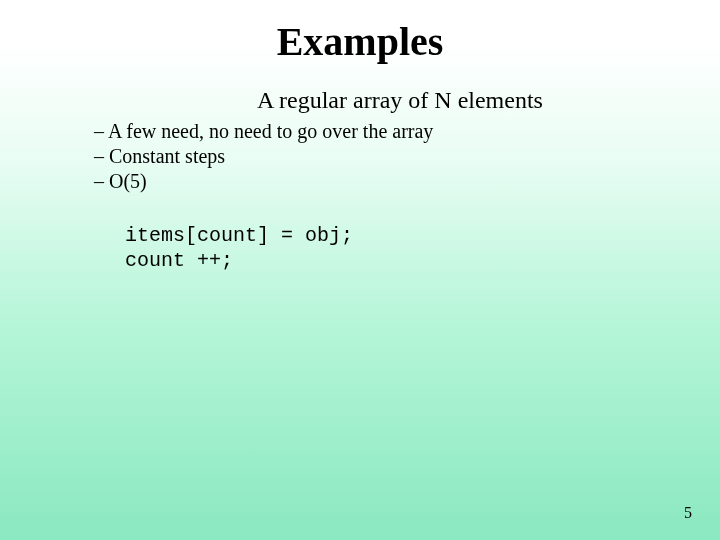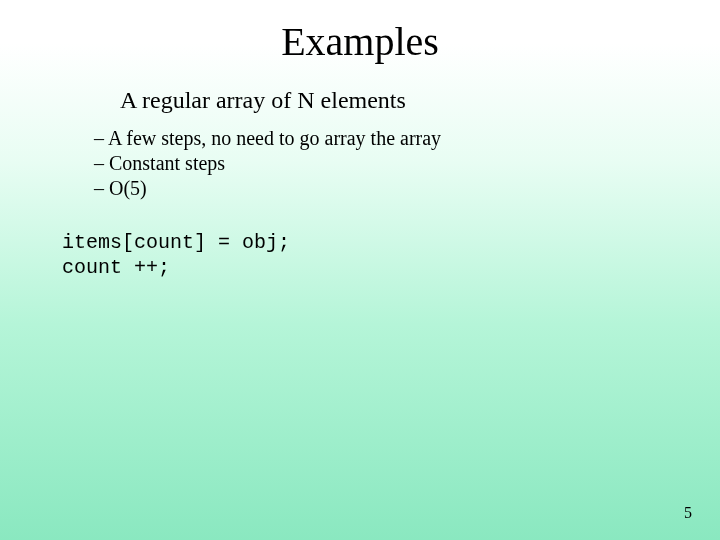--- a/index.html
+++ b/index.html
@@ -6,32 +6,32 @@
   html, body { width: 720px; height: 540px; overflow: hidden; }
   body {
     background: linear-gradient(to bottom, #ffffff 0%, #ffffff 8%, #e8fdf3 30%, #b5f5d8 60%, #8ae8c0 100%);
     font-family: "Times New Roman", Times, serif;
     color: #000;
     position: relative;
   }
   .title {
     text-align: center;
     font-size: 40px;
-    font-weight: normal;
+    font-weight: bold;
     padding-top: 18px;
     padding-bottom: 22px;
   }
   .content {
     padding-left: 40px;
     padding-right: 40px;
   }
   .subtitle {
     font-size: 24px;
-    text-align: left;
-    margin-bottom: 13px;
+    text-align: center;
+    margin-bottom: 6px;
     padding-left: 80px;
   }
   .bullet-l1 {
     font-size: 24px;
     margin-left: 18px;
     text-indent: -18px;
     margin-bottom: 8px;
   }
   .bullet-l1::before {
     content: "• ";
@@ -41,41 +41,41 @@
     margin-left: 70px;
     text-indent: -16px;
     margin-bottom: 2px;
   }
   .bullet-l2::before {
     content: "–  ";
   }
   .code-block {
     font-family: "Courier New", Courier, monospace;
     font-size: 20px;
-    margin-left: 22px;
+    margin-left: 85px;
     white-space: pre;
     line-height: 1.25;
   }
   .spacer { height: 28px; }
   .spacer2 { height: 24px; }
   .page-num {
     position: absolute;
     bottom: 18px;
     right: 28px;
     font-size: 16px;
   }
 </style>
 </head>
 <body>
 
 <div class="title">Examples</div>
 
 <div class="content">
   <div class="subtitle">A regular array of N elements</div>
-  <div class="bullet-l2">A few steps, no need to go array the array</div>
+  <div class="bullet-l2">A few need, no need to go over the array</div>
   <div class="bullet-l2">Constant steps</div>
   <div class="bullet-l2">O(5)</div>
   <div class="spacer"></div>
   <div class="code-block">items[count] = obj;
 count ++;</div>
   <div class="spacer2"></div>
 </div>
 
 <div class="page-num">5</div>
 

